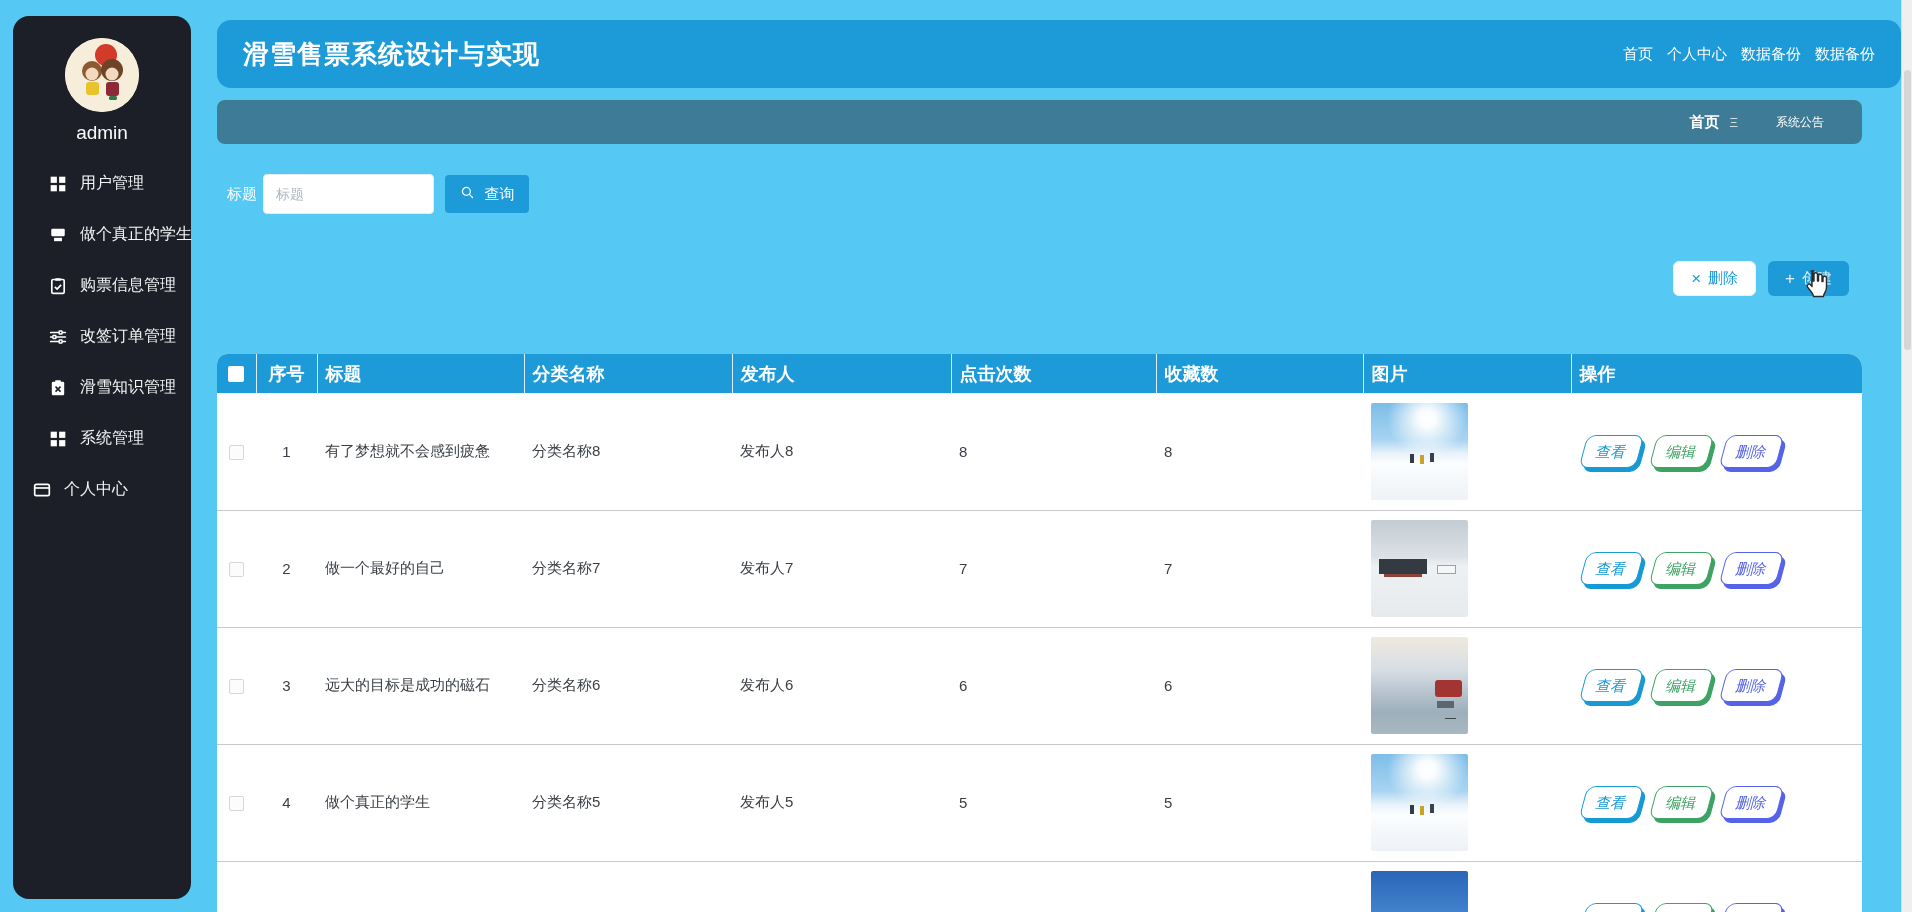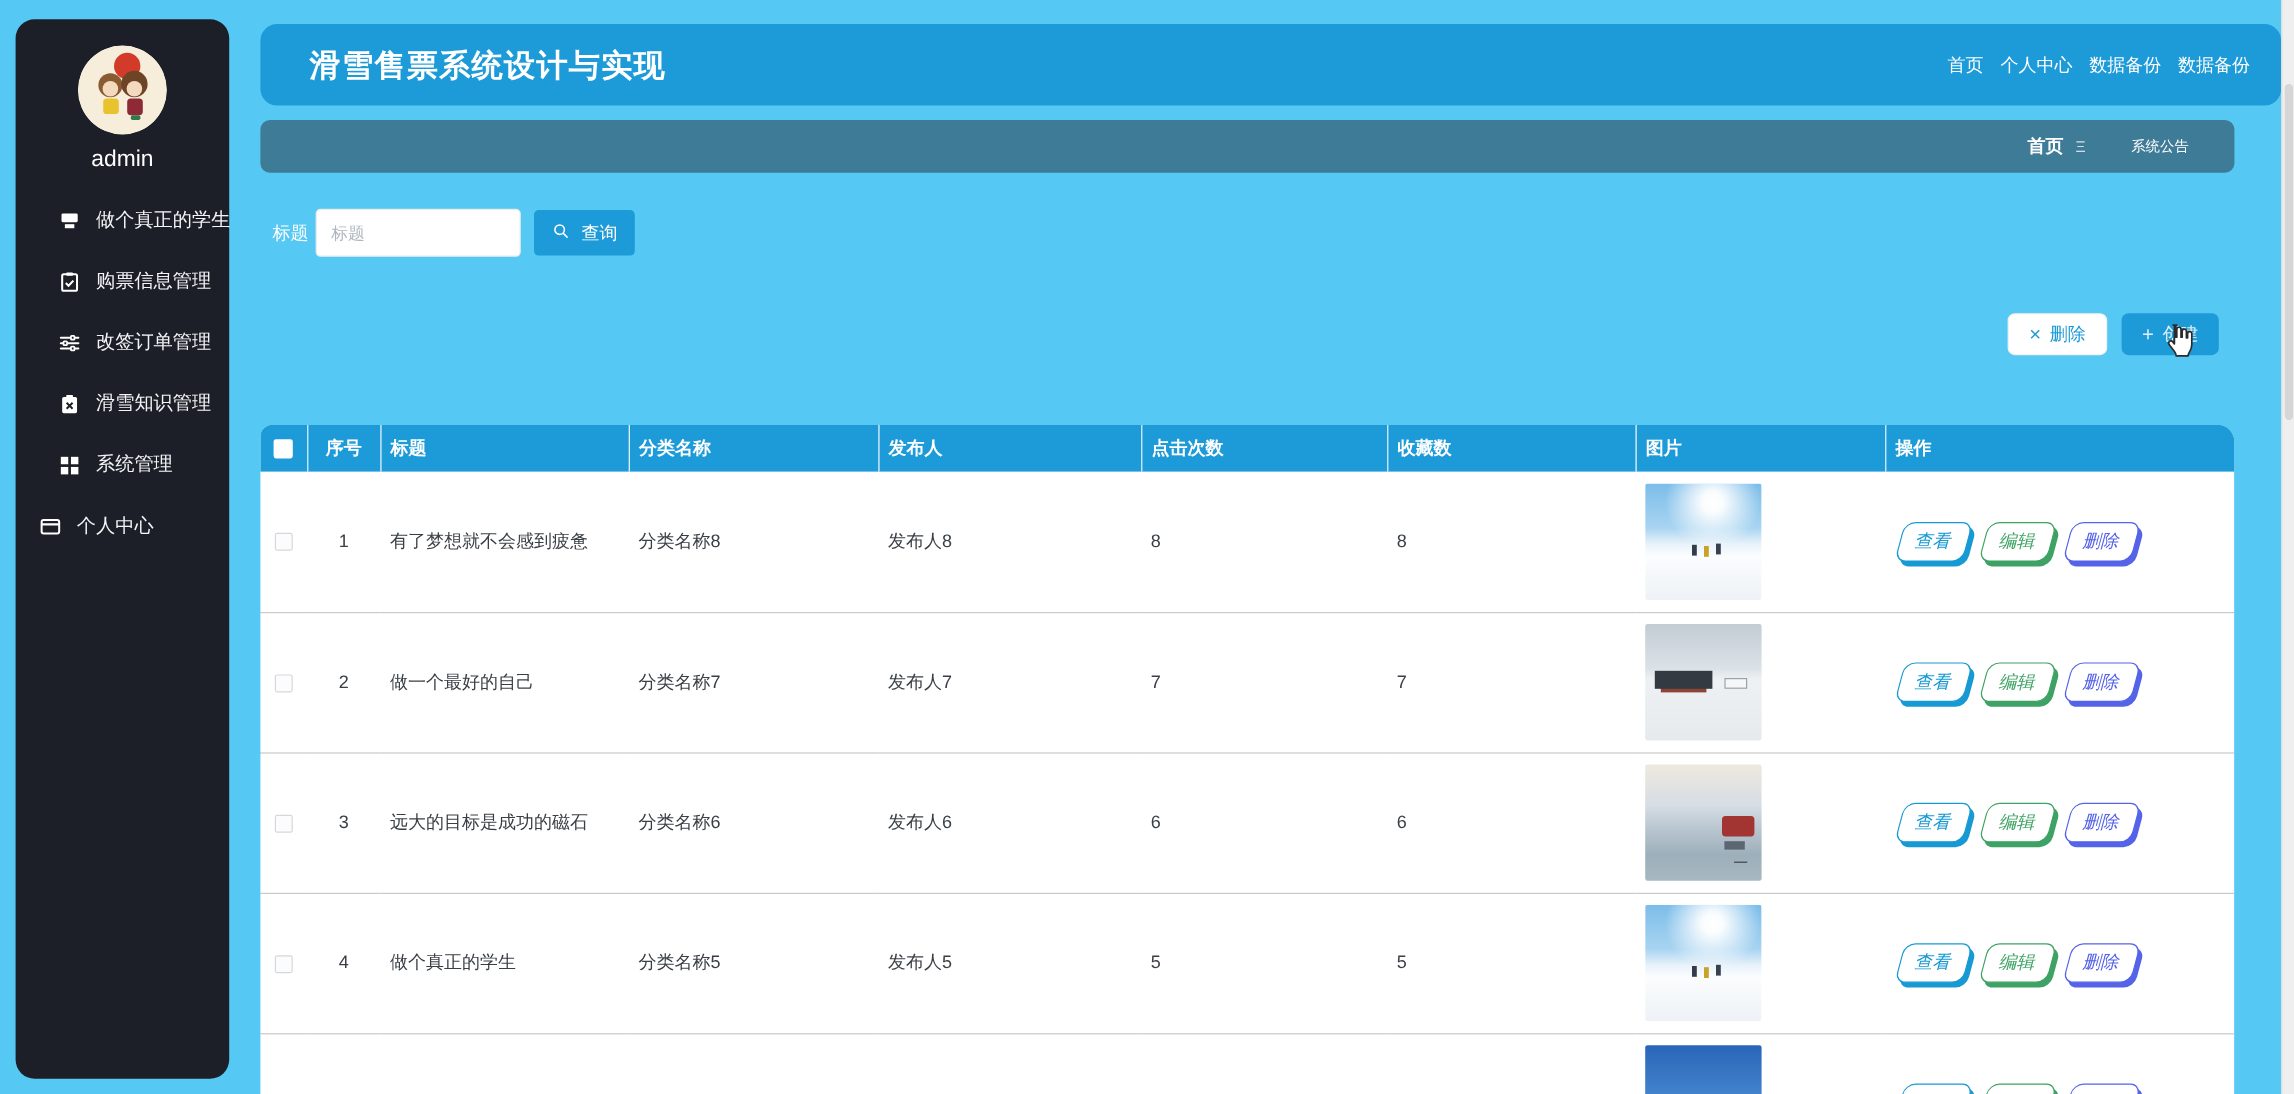--- a/index.html
+++ b/index.html
@@ -24,21 +24,21 @@
     font-size:16px; color:#f2f4f6; cursor:pointer; white-space:nowrap;
   }
   .micon { width:18px; height:18px; margin-right:13px; display:inline-flex; color:#fff; flex:none; }
   .micon svg { width:100%; height:100%; }
   .personal { padding-left:20px; }
   
   .appbar {
     position:absolute; left:217px; top:20px; width:1684px; height:68px;
     background:#1d9ad8; border-radius:14px; display:flex; align-items:center;
   }
-  .app-title { margin-left:41px; font-size:26px; font-weight:700; color:#fff; letter-spacing:1px; }
+  .app-title { margin-left:26px; font-size:26px; font-weight:700; color:#fff; letter-spacing:1px; }
   .topnav { margin-left:auto; margin-right:26px; display:flex; gap:14px; font-size:15px; color:#fff; }
   .topnav span { cursor:pointer; white-space:nowrap; }
   
   .breadcrumb {
     position:absolute; left:217px; top:100px; width:1645px; height:44px;
     background:#3e7b96; border-radius:8px; display:flex; align-items:center;
     justify-content:flex-end; padding-right:38px; color:#fff; gap:10px;
   }
   .bc-home { font-size:15px; font-weight:700; }
   .bc-sep { font-size:13px; color:rgba(255,255,255,.75); }
@@ -65,21 +65,21 @@
   }
   .btn-delete { background:#fff; color:#1d9ad8; border:1px solid #f1f1f1; }
   .btn-create { background:#1d9ad8; color:rgba(255,255,255,.85); }
   .btn-ico { font-size:17px; line-height:1; }
   
   .cursor { position:absolute; left:1800px; top:266px; z-index:60; pointer-events:none; }
   
   .table-wrap { position:absolute; left:217px; top:354px; width:1645px; border-radius:10px 14px 0 0; overflow:hidden; }
   table { width:1645px; border-collapse:collapse; table-layout:fixed; background:#fff; }
   thead th {
-    height:39px; background:#1d9ad8; color:#fff; font-size:15px; font-weight:700;
+    height:39px; background:#1d9ad8; color:#fff; font-size:18px; font-weight:700;
     text-align:left; padding:0 0 0 8px; border-right:1px solid rgba(255,255,255,.85);
   }
   thead th:last-child { border-right:none; }
   thead th.c-check, thead th.c-index { text-align:center; padding:0; }
   tbody td {
     height:117px; font-size:15px; color:#3a3f45; padding:0 0 0 8px;
     border-bottom:1px solid #c9c9c9; background:#fff; overflow:hidden;
   }
   tbody td.c-check, tbody td.c-index { text-align:center; padding:0; }
   .cb { display:inline-block; width:15px; height:15px; background:#fcfcfc; border:1px solid #d3d8de; border-radius:2px; cursor:pointer; vertical-align:middle; }
@@ -126,20 +126,31 @@
       <circle cx="27" cy="36" r="6.5" fill="#f3d9bd"></circle>
       <rect x="21" y="44" width="13" height="13" rx="3" fill="#e8c32e"></rect>
       <circle cx="47" cy="32" r="11" fill="#6e4426"></circle>
       <circle cx="47" cy="36" r="6.5" fill="#f3d9bd"></circle>
       <rect x="41" y="44" width="13" height="14" rx="3" fill="#8e2a35"></rect>
       <rect x="44" y="58" width="8" height="4" rx="1.5" fill="#2f7a4a"></rect>
     </svg>
   </div>
   <div class="username">admin</div>
   <nav class="menu">
+      <div class="menu-item">
+        <span class="micon">
+          <svg viewBox="0 0 16 16">
+            <rect x="1.5" y="1.5" width="5.5" height="5.5" fill="currentColor"></rect>
+            <rect x="9" y="1.5" width="5.5" height="5.5" fill="currentColor"></rect>
+            <rect x="1.5" y="9" width="5.5" height="5.5" fill="currentColor"></rect>
+            <rect x="9" y="9" width="5.5" height="5.5" fill="currentColor"></rect>
+          </svg>
+        </span>
+        <span>用户管理</span>
+      </div>
       <div class="menu-item">
         <span class="micon">
           <svg viewBox="0 0 16 16">
             <rect x="2" y="2.5" width="12" height="6.5" rx="1" fill="currentColor"></rect>
             <rect x="4.5" y="10.5" width="7" height="3" fill="currentColor"></rect>
           </svg>
         </span>
         <span>做个真正的学生</span>
       </div>
       <div class="menu-item">

